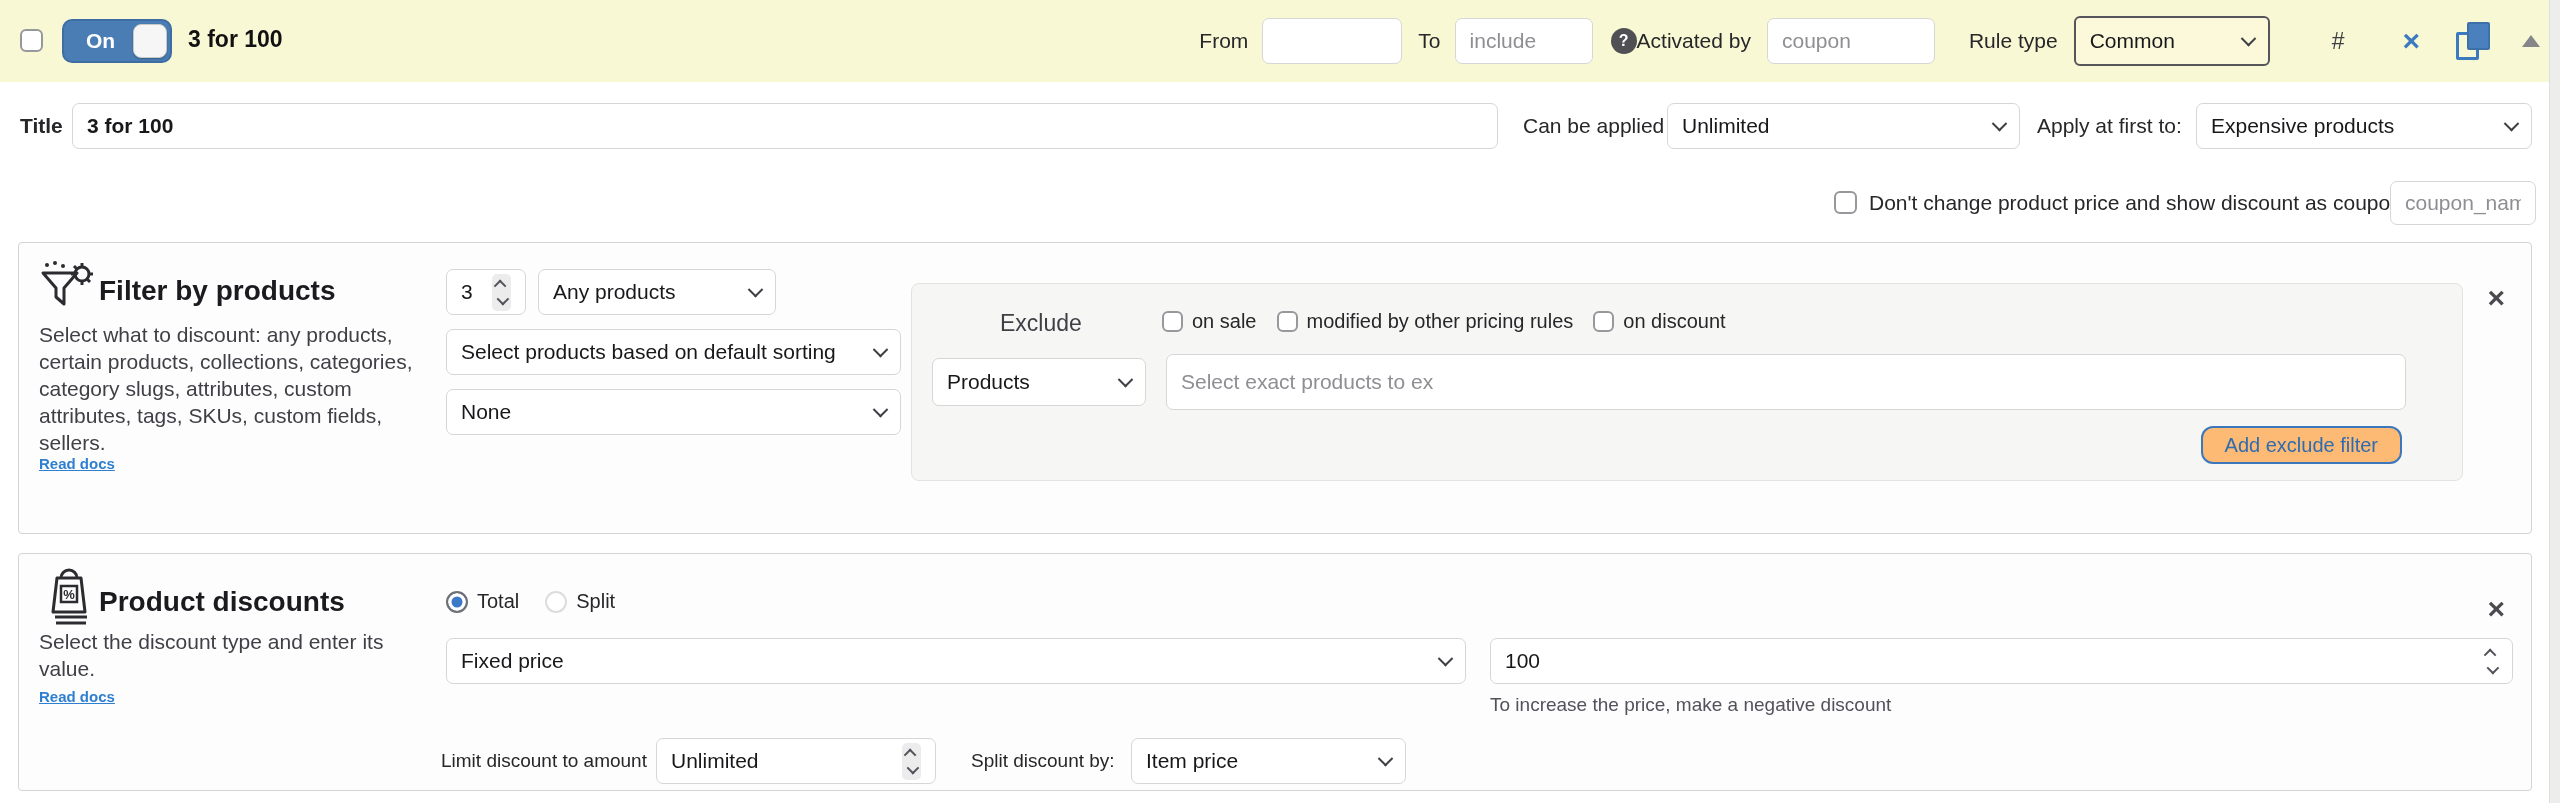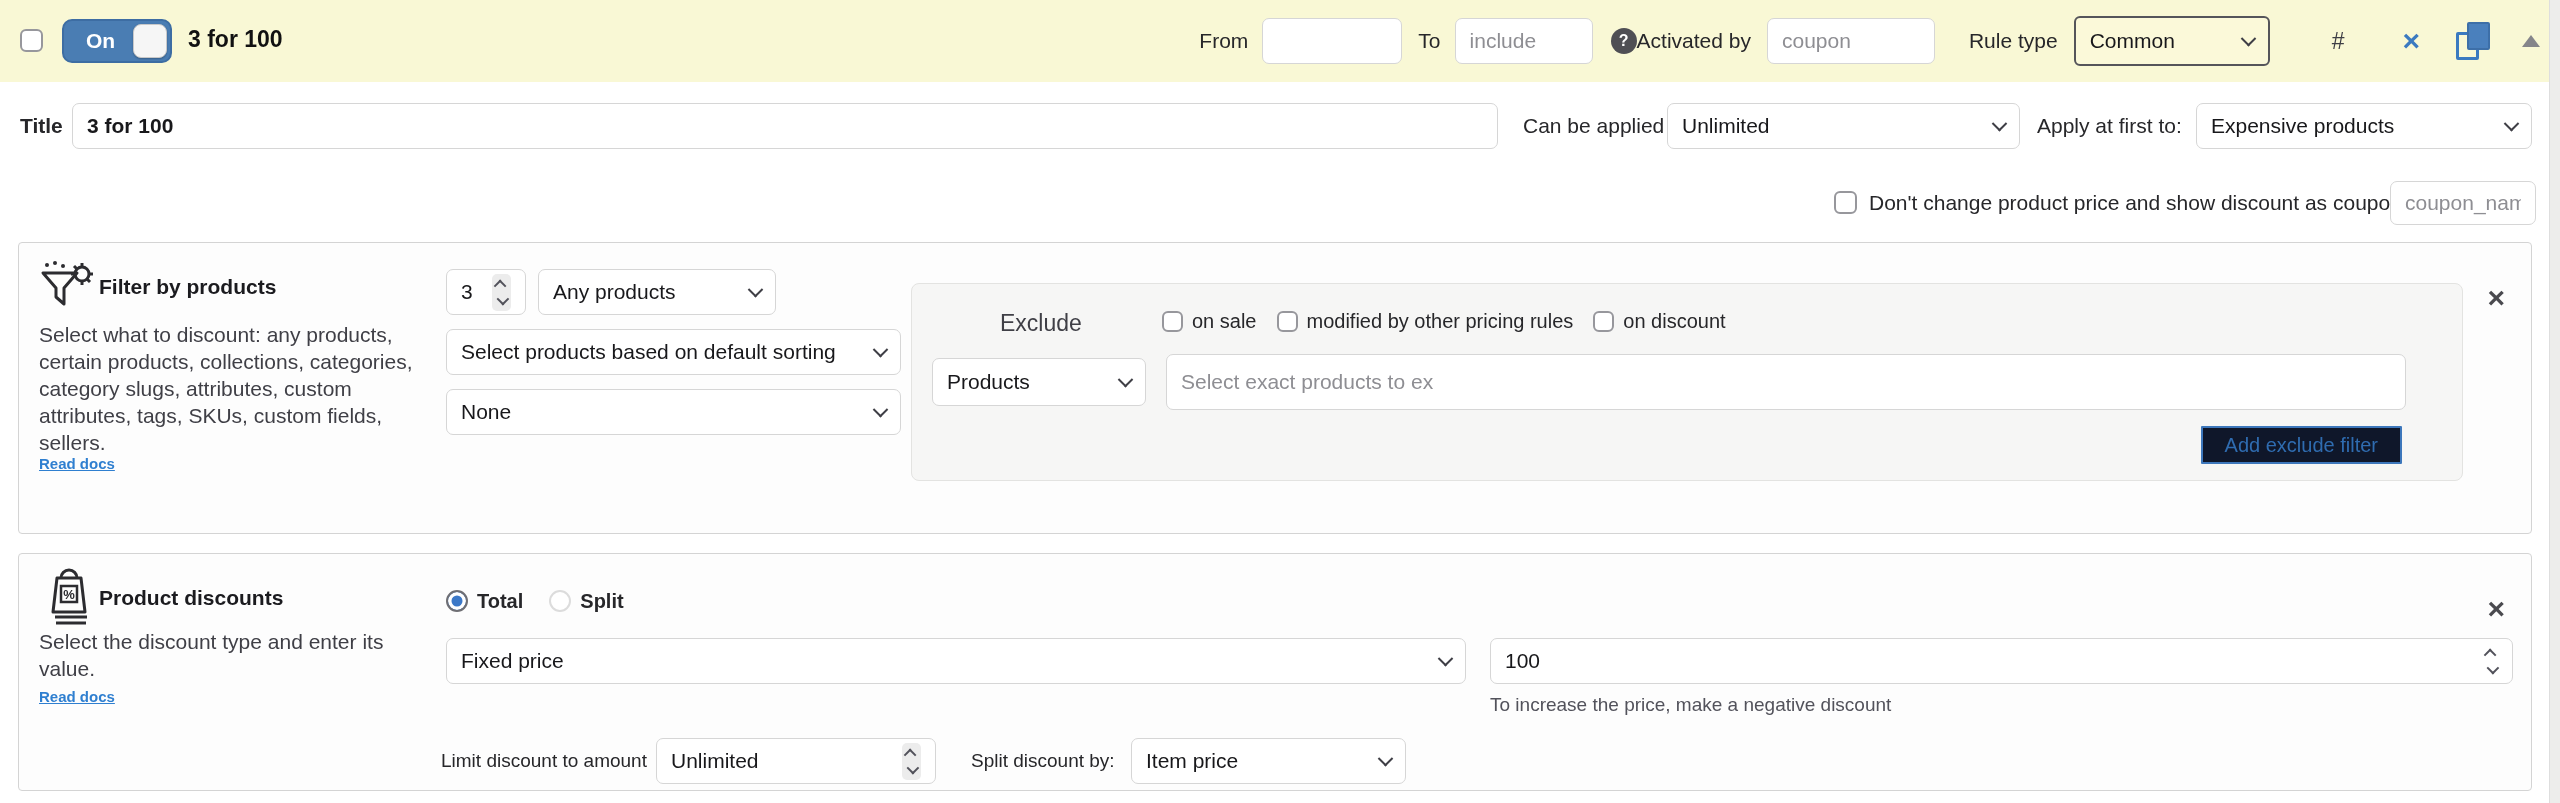--- a/index.html
+++ b/index.html
@@ -53,36 +53,36 @@
   .collapse-tri { width:0; height:0; border-left:9px solid transparent; border-right:9px solid transparent;
                   border-bottom:12px solid #85858a; margin-left:32px; cursor:pointer; }
 
   
   .abs { position:absolute; }
 
   
   .panel { position:absolute; left:18px; width:2514px; background:#fdfdfd; border:1px solid #d4d4d4; border-radius:4px; }
   .panel-1 { top:242px; height:292px; }
   .panel-2 { top:553px; height:238px; }
-  .panel-heading { font-size:21px; font-weight:700; color:#1b1b1f; }
+  .panel-heading { font-size:28px; font-weight:700; color:#1b1b1f; }
   .panel-desc { font-size:21px; line-height:27px; color:#3f3f46; }
 
   .exclude-box { position:absolute; left:892px; top:40px; width:1552px; height:198px; background:#f6f6f5;
                  border:1px solid #e3e3e1; border-radius:8px; }
   .exclude-label { position:absolute; left:88px; top:26px; font-size:23px; color:#3f3f46; }
   .exclude-cbs { position:absolute; left:250px; top:26px; display:flex; align-items:center; gap:20px; }
   .cb-item { display:flex; align-items:center; gap:9px; }
   .cb-item .cbox { width:21px; height:21px; }
   .cb-item span.txt { font-size:20px; color:#27272a; white-space:nowrap; }
-  .add-btn { position:absolute; right:60px; bottom:16px; height:38px; padding:0 22px; background:#0f172a;
-             border:2px solid #3d77bb; border-radius:1px; color:#2f6cb0; font-size:20px; font-weight:400;
+  .add-btn { position:absolute; right:60px; bottom:16px; height:38px; padding:0 22px; background:#fdba74;
+             border:2px solid #3d77bb; border-radius:12px; color:#2f6cb0; font-size:20px; font-weight:400;
              display:flex; align-items:center; cursor:pointer; font-family:inherit; }
 
   .radio-row { position:absolute; left:427px; top:36px; display:flex; align-items:center; gap:26px; }
-  .radio-item { display:flex; gap:9px;font-weight:bold; }
+  .radio-item { display:flex; align-items:center; gap:9px; }
   .radio-item .txt { font-size:20px; color:#27272a; }
   .helper-txt { position:absolute; left:1471px; top:140px; font-size:19px; color:#52525b; }
   .small-lbl { font-size:19px; color:#27272a; white-space:nowrap; }
 
   .scroll-strip { position:absolute; right:0; top:0; width:11px; height:803px; background:#ededeb; border-left:1px solid #dedede; }
 </style>
 </head>
 <body>
 
 <div class="screen">

